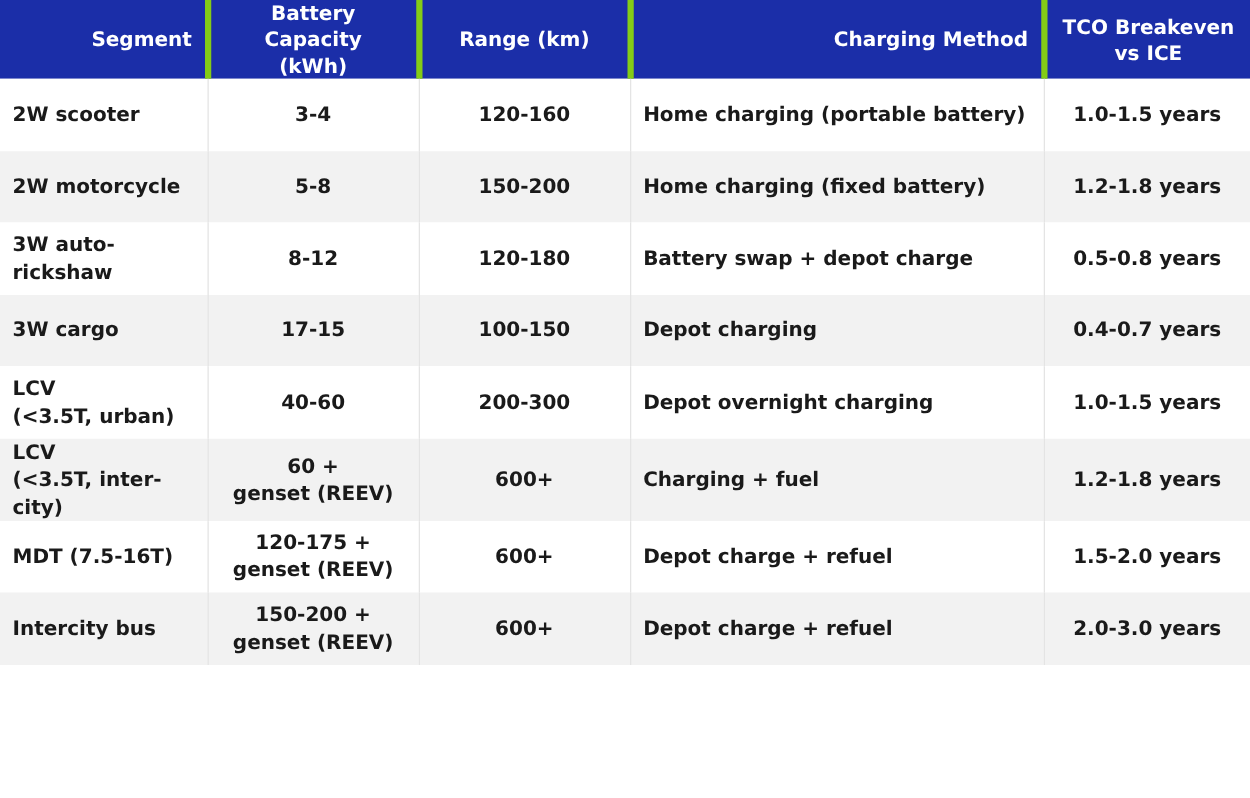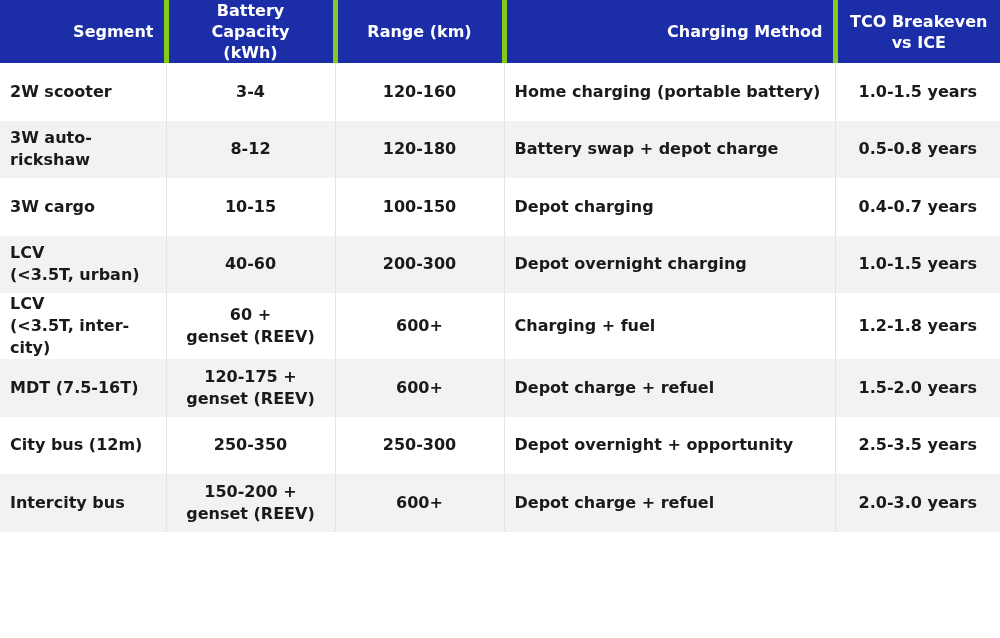--- a/index.html
+++ b/index.html
@@ -46,30 +46,37 @@
   </thead>
   <tbody id="tbody">
       <tr>
         <td class="left"><span class="cell-text">2W scooter</span></td>
         <td class="center"><span class="cell-text">3-4</span></td>
         <td class="center"><span class="cell-text">120-160</span></td>
         <td class="left"><span class="cell-text">Home charging (portable battery)</span></td>
         <td class="center"><span class="cell-text">1.0-1.5 years</span></td>
       </tr>
       <tr>
+        <td class="left"><span class="cell-text">2W motorcycle</span></td>
+        <td class="center"><span class="cell-text">5-8</span></td>
+        <td class="center"><span class="cell-text">150-200</span></td>
+        <td class="left"><span class="cell-text">Home charging (fixed battery)</span></td>
+        <td class="center"><span class="cell-text">1.2-1.8 years</span></td>
+      </tr>
+      <tr>
         <td class="left"><span class="cell-text">3W auto-
 rickshaw</span></td>
         <td class="center"><span class="cell-text">8-12</span></td>
         <td class="center"><span class="cell-text">120-180</span></td>
         <td class="left"><span class="cell-text">Battery swap + depot charge</span></td>
         <td class="center"><span class="cell-text">0.5-0.8 years</span></td>
       </tr>
       <tr>
         <td class="left"><span class="cell-text">3W cargo</span></td>
-        <td class="center"><span class="cell-text">10-15</span></td>
+        <td class="center"><span class="cell-text">17-15</span></td>
         <td class="center"><span class="cell-text">100-150</span></td>
         <td class="left"><span class="cell-text">Depot charging</span></td>
         <td class="center"><span class="cell-text">0.4-0.7 years</span></td>
       </tr>
       <tr>
         <td class="left"><span class="cell-text">LCV
 (&lt;3.5T, urban)</span></td>
         <td class="center"><span class="cell-text">40-60</span></td>
         <td class="center"><span class="cell-text">200-300</span></td>
         <td class="left"><span class="cell-text">Depot overnight charging</span></td>
@@ -86,27 +93,20 @@
       </tr>
       <tr>
         <td class="left"><span class="cell-text">MDT (7.5-16T)</span></td>
         <td class="center"><span class="cell-text">120-175 +
 genset (REEV)</span></td>
         <td class="center"><span class="cell-text">600+</span></td>
         <td class="left"><span class="cell-text">Depot charge + refuel</span></td>
         <td class="center"><span class="cell-text">1.5-2.0 years</span></td>
       </tr>
       <tr>
-        <td class="left"><span class="cell-text">City bus (12m)</span></td>
-        <td class="center"><span class="cell-text">250-350</span></td>
-        <td class="center"><span class="cell-text">250-300</span></td>
-        <td class="left"><span class="cell-text">Depot overnight + opportunity</span></td>
-        <td class="center"><span class="cell-text">2.5-3.5 years</span></td>
-      </tr>
-      <tr>
         <td class="left"><span class="cell-text">Intercity bus</span></td>
         <td class="center"><span class="cell-text">150-200 +
 genset (REEV)</span></td>
         <td class="center"><span class="cell-text">600+</span></td>
         <td class="left"><span class="cell-text">Depot charge + refuel</span></td>
         <td class="center"><span class="cell-text">2.0-3.0 years</span></td>
       </tr>
     </tbody>
 </table>
 

